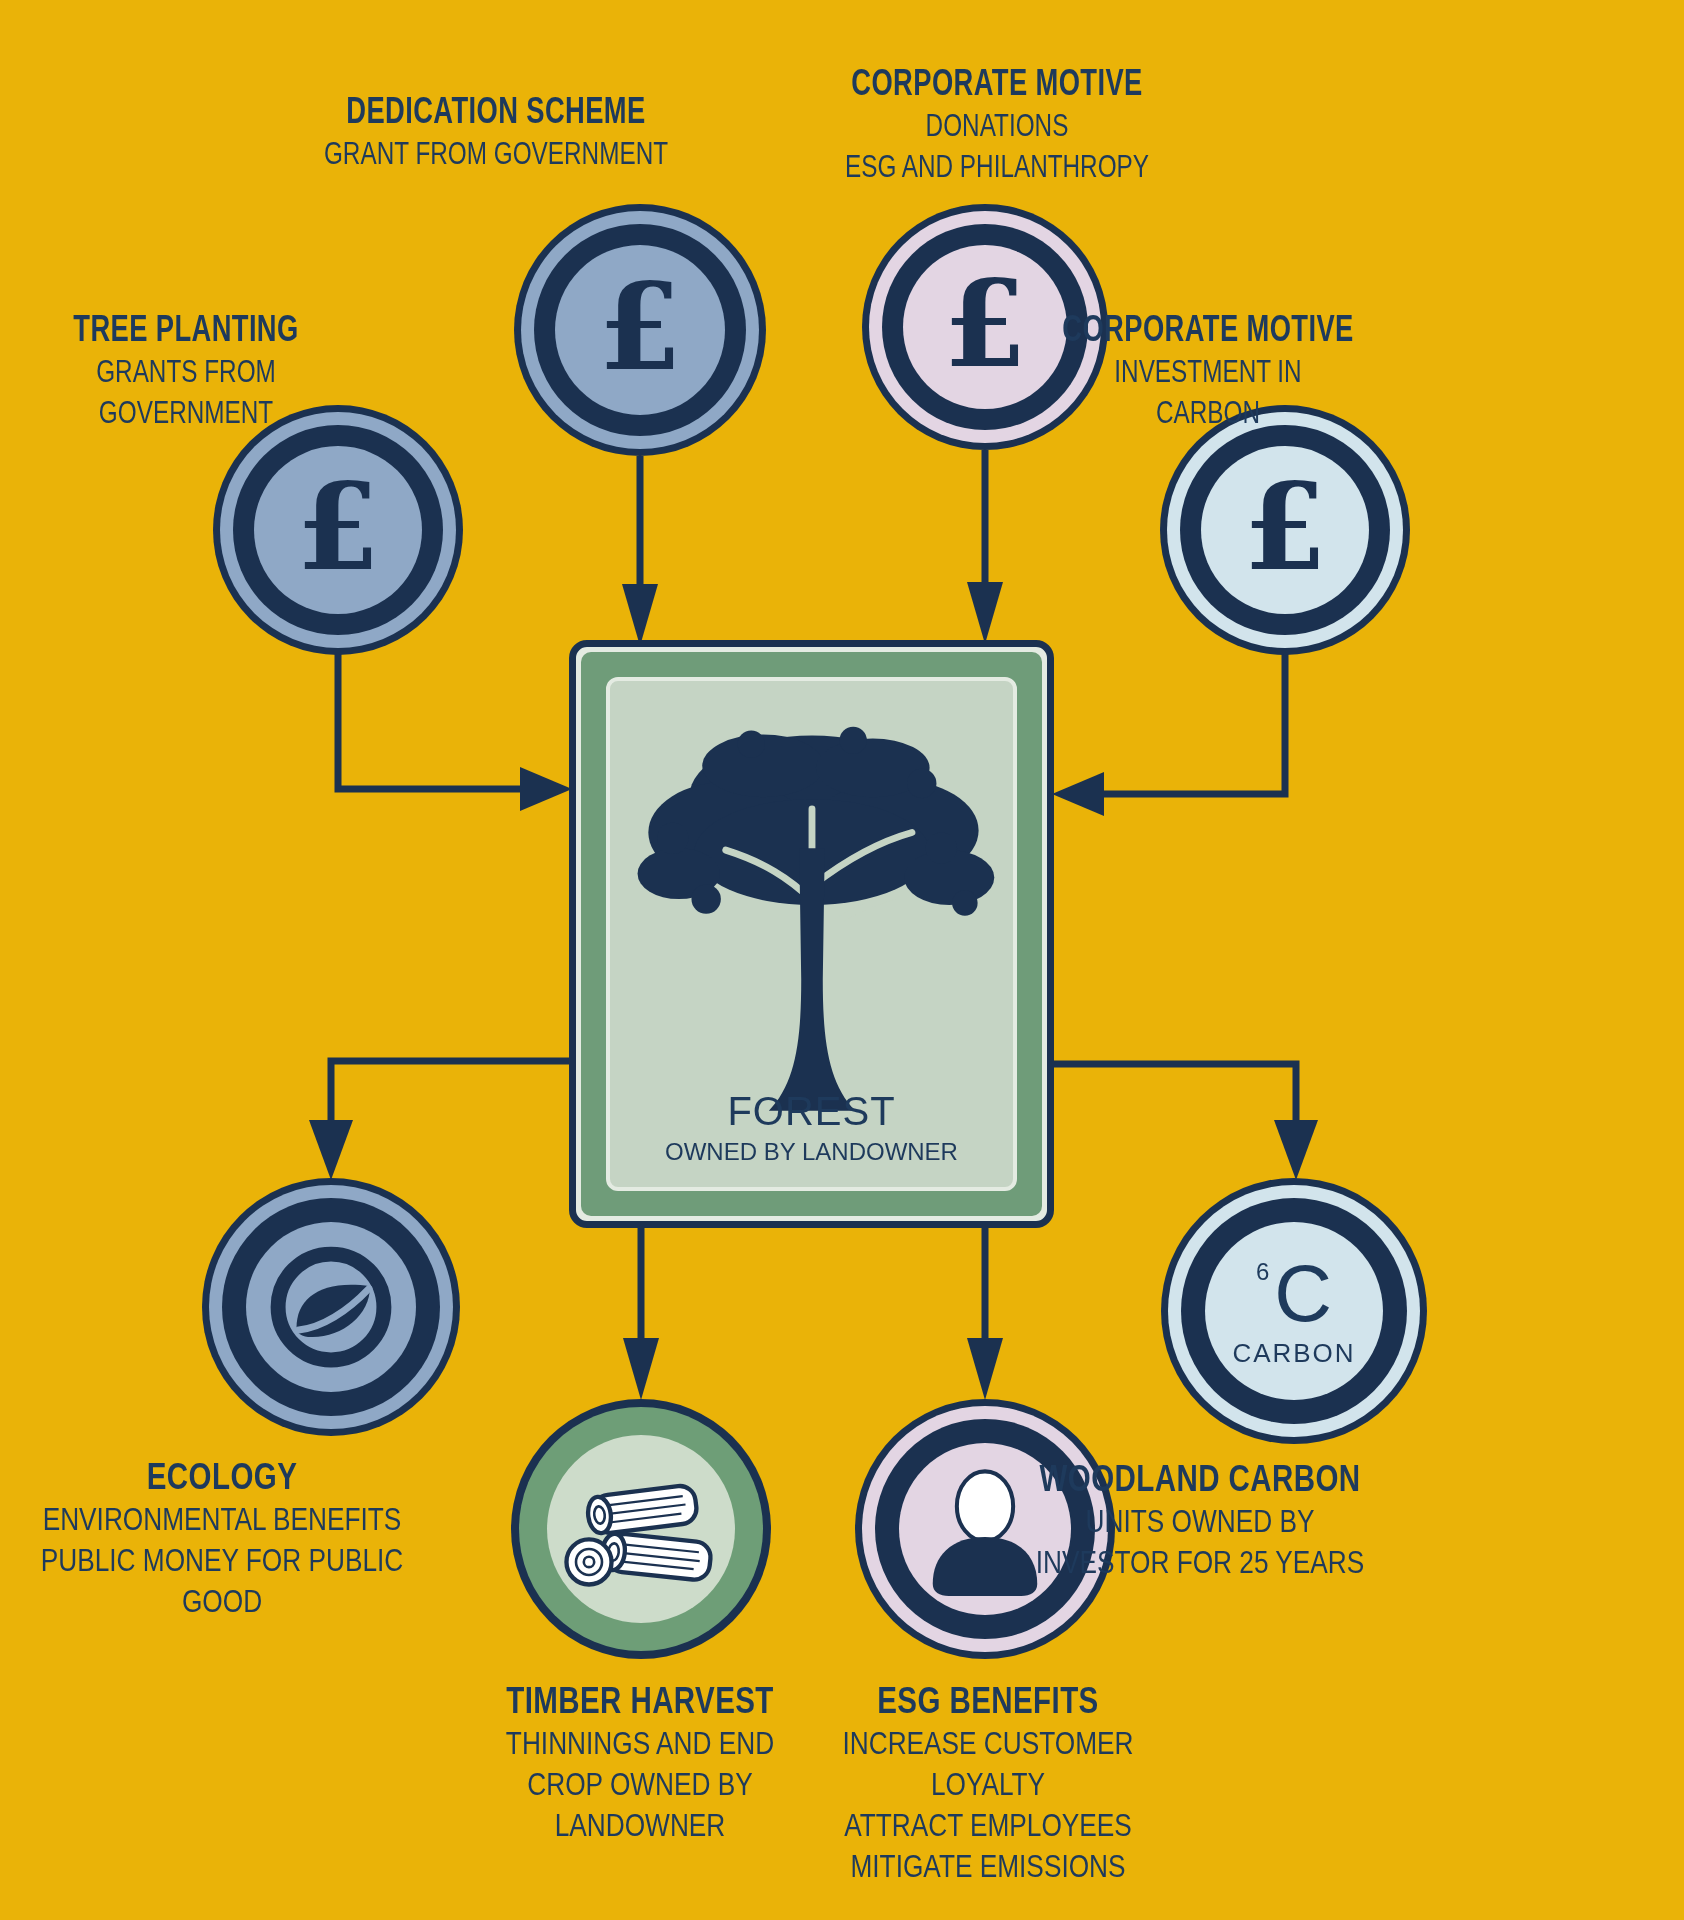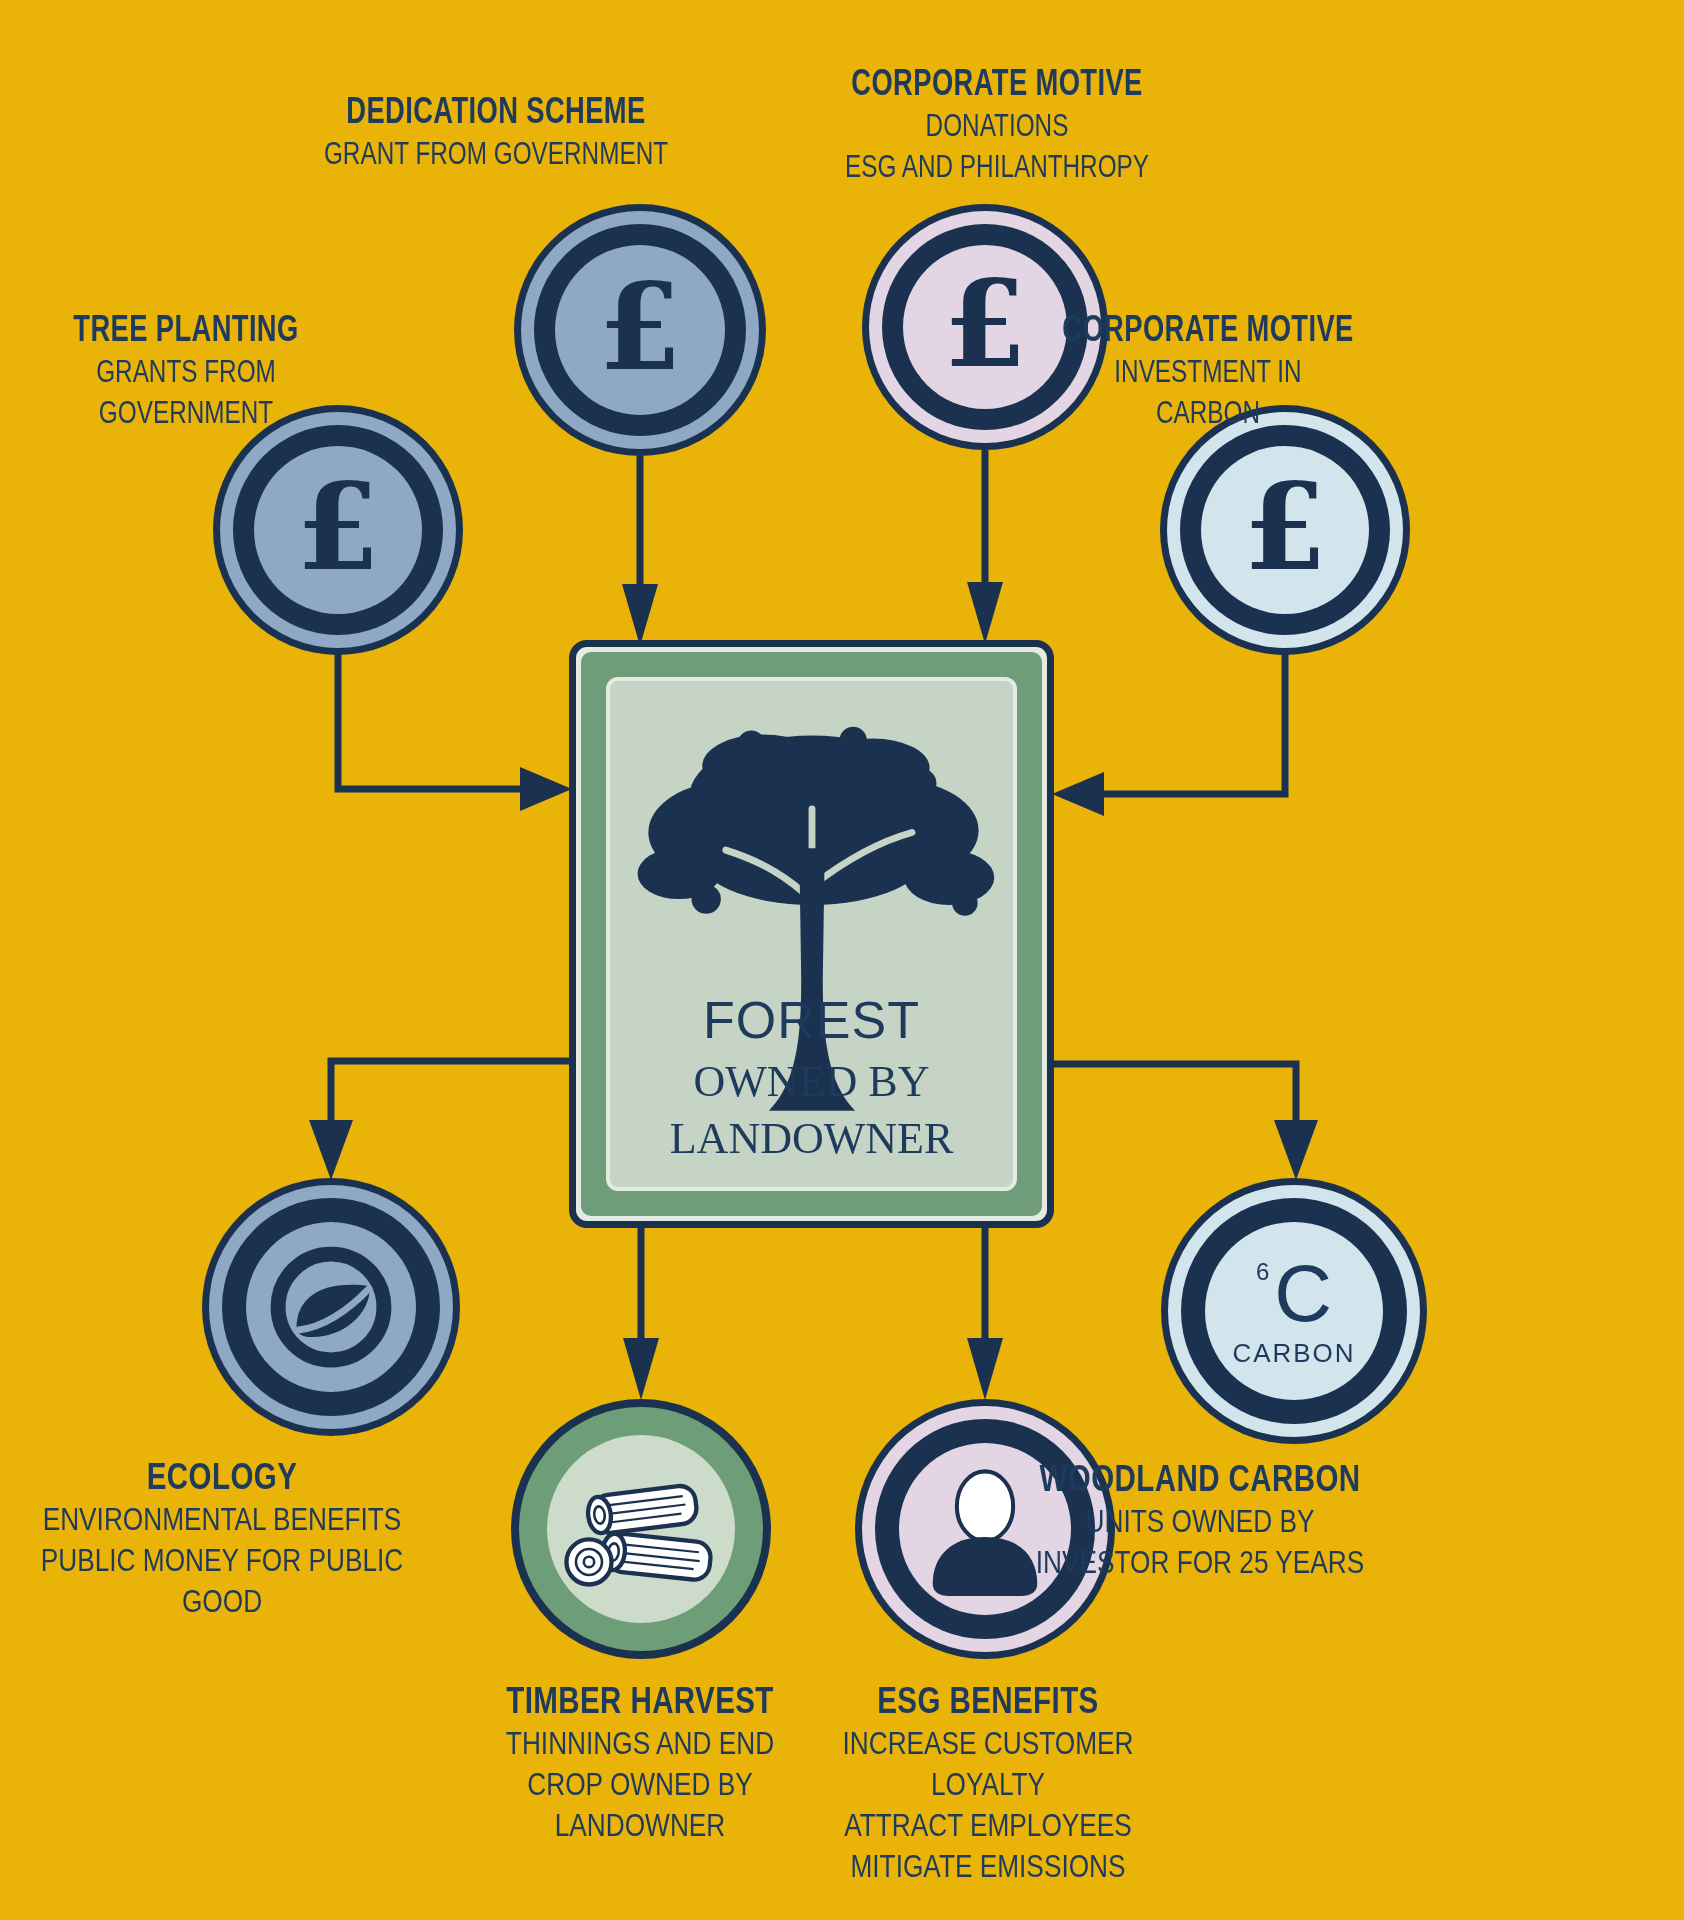--- a/index.html
+++ b/index.html
@@ -44,22 +44,22 @@
     position:absolute;left:569px;top:640px;width:485px;height:588px;box-sizing:border-box;
     border:7px solid var(--navy);border-radius:18px;background:var(--pale-edge);z-index:2;
   }
   .box-frame{position:absolute;inset:5px;background:var(--frame-green);border-radius:10px;}
   .box-panel{
     position:absolute;inset:25px;background:var(--panel-green);border-radius:12px;
     border:4px solid var(--pale-edge);
   }
   .tree-svg{position:absolute;left:50%;top:12px;transform:translateX(-50%);}
   .box-text{position:absolute;left:0;bottom:20px;width:100%;text-align:center;}
-  .box-text .bt1{font-size:52px;line-height:1.25;letter-spacing:1px;}
-  .box-text .bt2{font-size:44px;line-height:1.3;font-family:Liberation Serif, serif;}
+  .box-text .bt1{font-size:40px;line-height:1.25;letter-spacing:1px;}
+  .box-text .bt2{font-size:24px;line-height:1.3;}
   .chem{line-height:1;display:flex;align-items:flex-start;}
   .chem .six{font-size:24px;margin-top:6px;margin-right:5px;}
   .chem .bigc{font-size:80px;font-weight:400;line-height:1;}
   .elname{font-size:26px;letter-spacing:2px;margin-top:4px;}
 </style>
 </head>
 <body>
 
 <div class="canvas">
 

